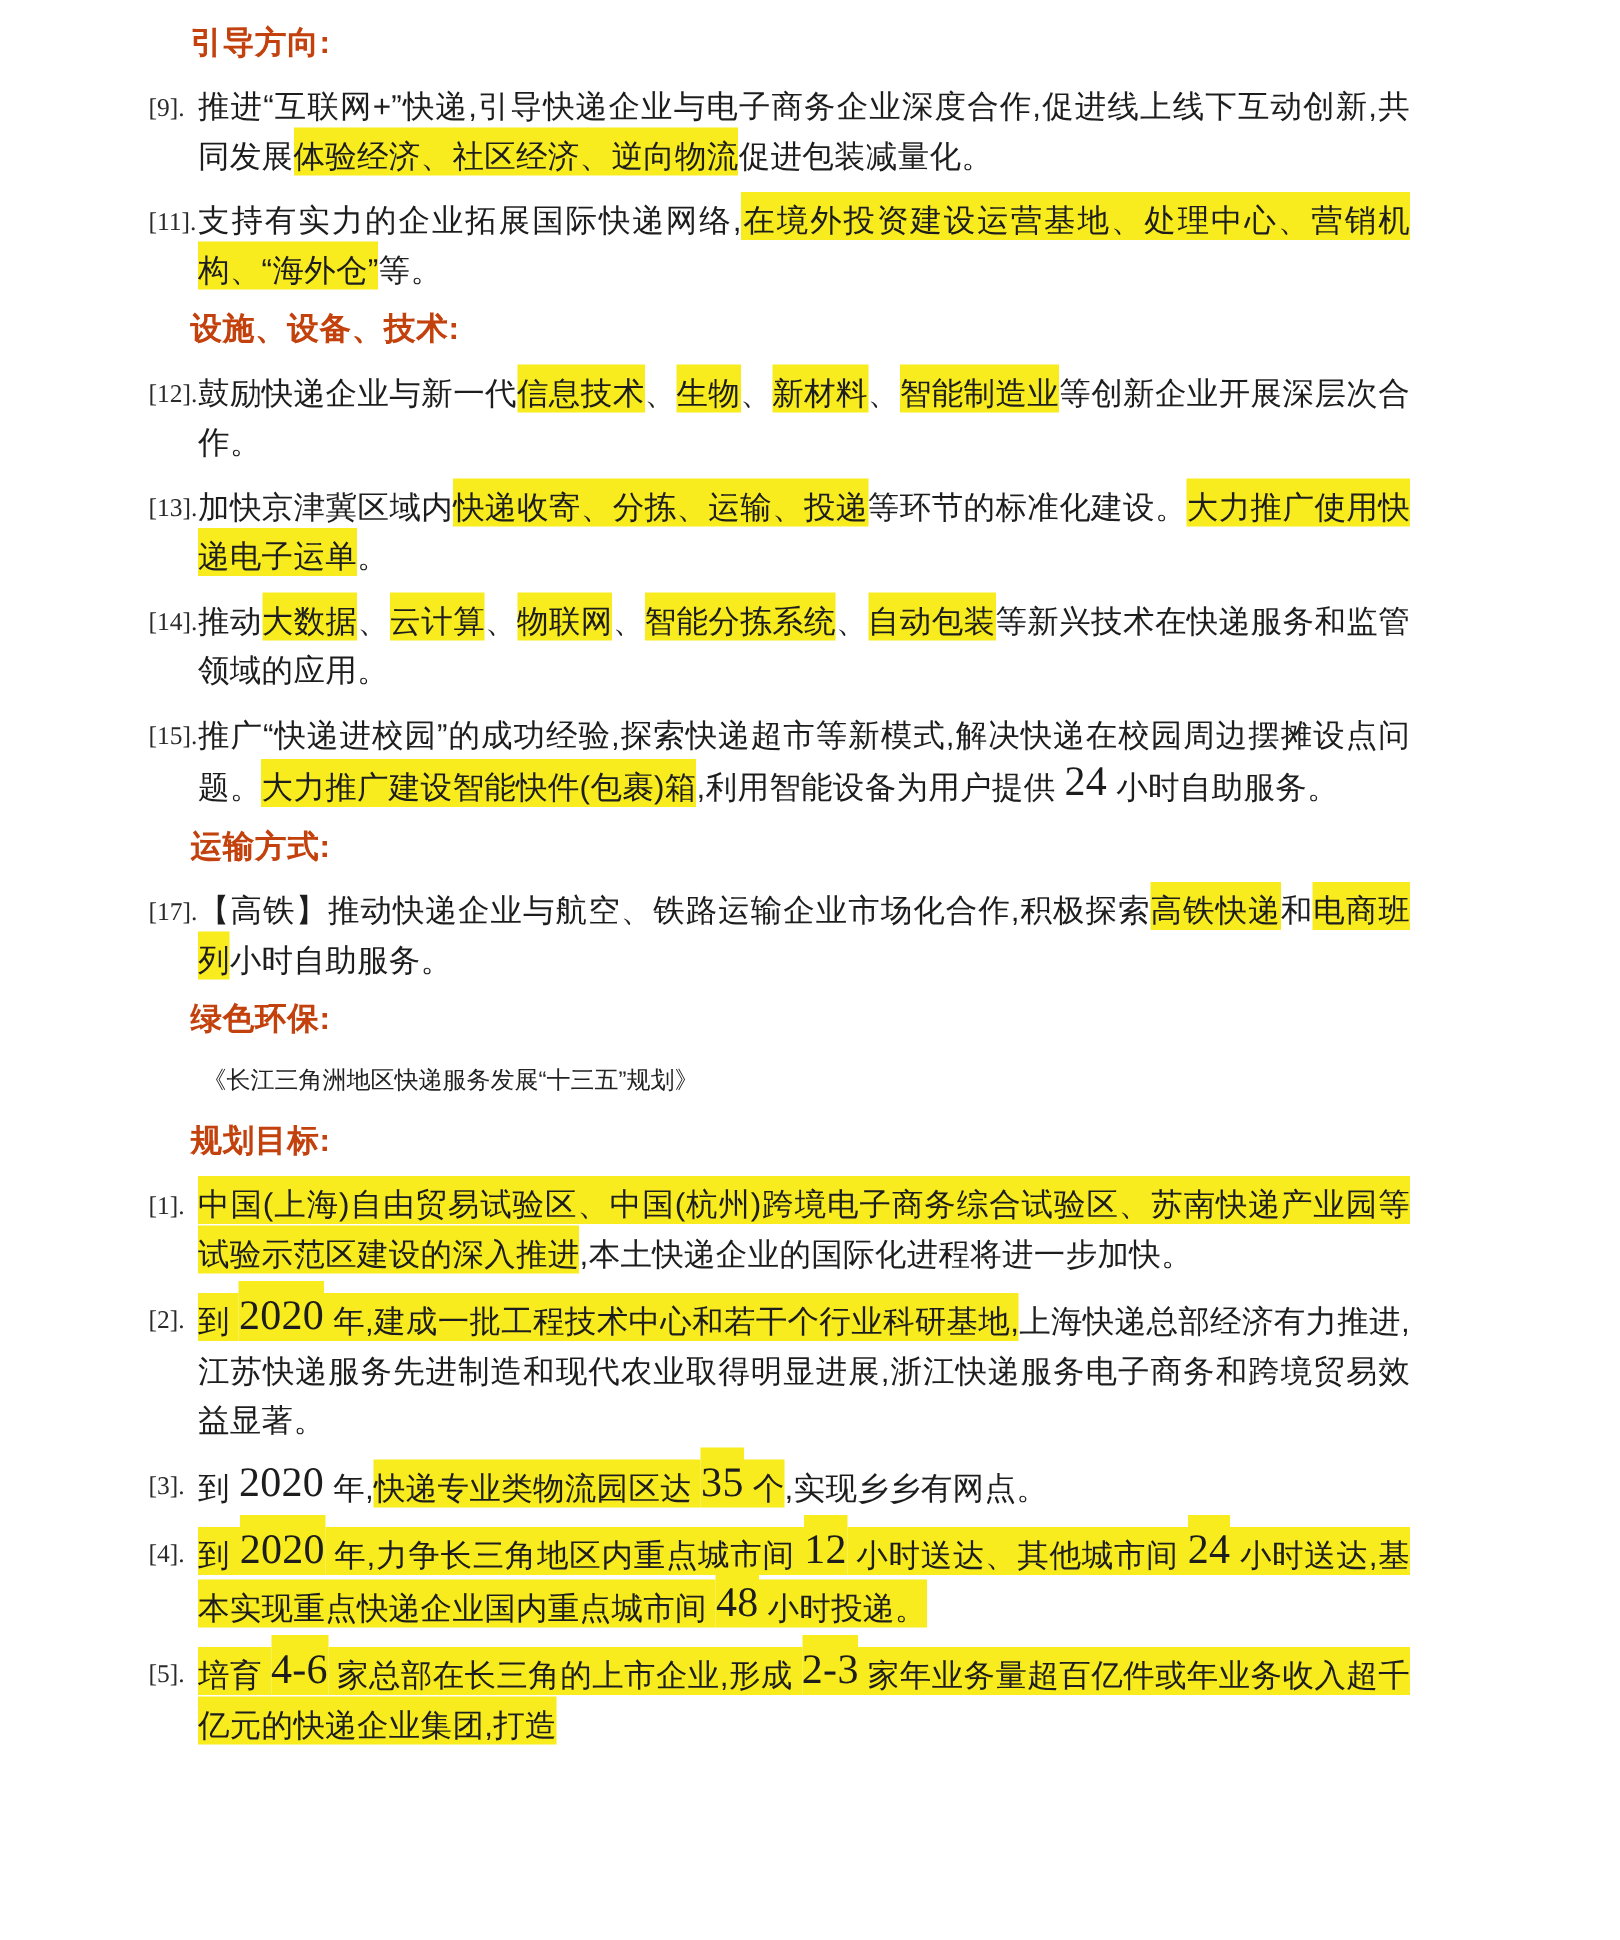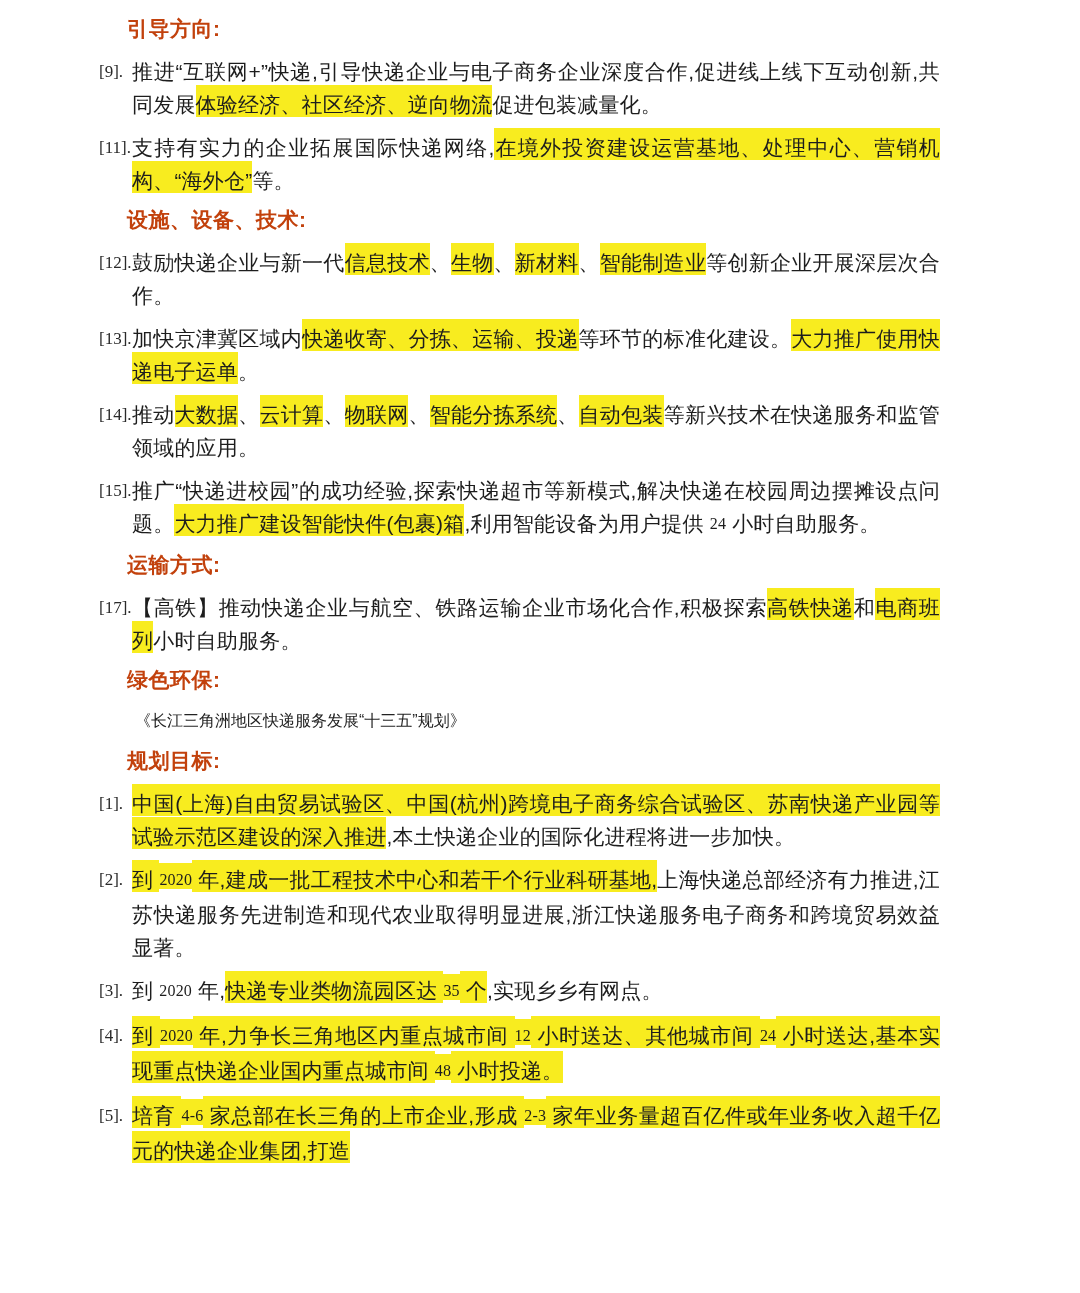--- a/index.html
+++ b/index.html
@@ -53,21 +53,21 @@
   .run.hl {
     background: var(--hl, #f8ec1f);
     padding: 8px 0 1px 0;
     -webkit-box-decoration-break: clone;
     box-decoration-break: clone;
   }
   .run.num {
     font-family: "Liberation Serif", serif;
     position: relative;
     top: -2px;
-    font-size: 16px;
+    font-size: 28px;
   }
 </style>
 </head>
 <body style="background: rgb(255, 255, 255); color: rgb(29, 29, 29);">
 
 <main class="doc">
   <div id="doc-blocks">
       <div class="heading">引导方向:</div>
       <div class="item">
         <span class="marker">[9].</span>

